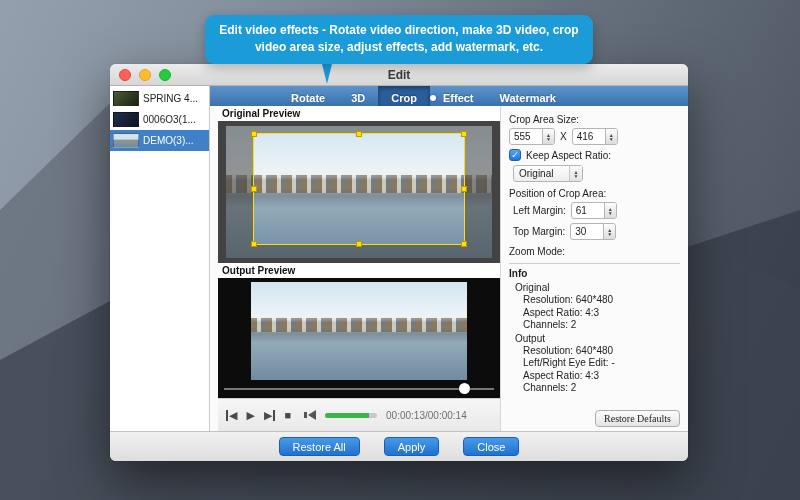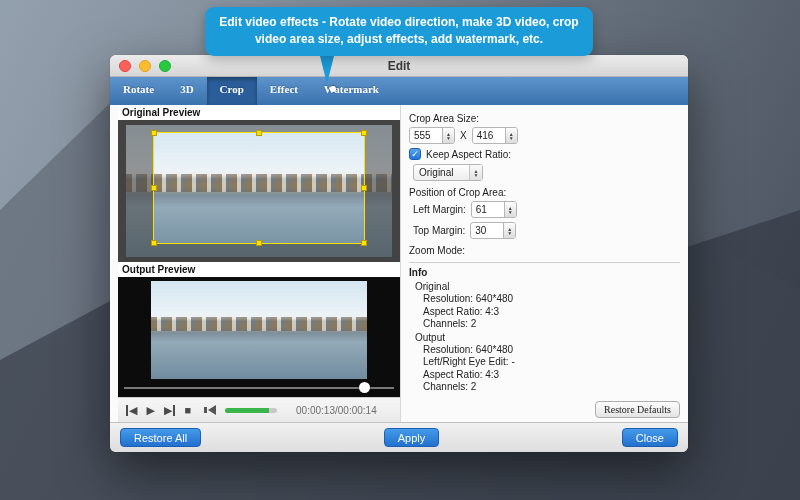--- a/index.html
+++ b/index.html
@@ -8,32 +8,32 @@
          background:linear-gradient(115deg,#93a0ad 0%,#848f9c 25%,#68727e 55%,#454e5a 100%); }
 
   
   .ridge { position:absolute; inset:0; }
   .r1 { clip-path:polygon(0 42%,18% 14%,36% 38%,55% 20%,100% 58%,100% 100%,0 100%);
         background:rgba(85,93,105,.55); }
   .r2 { clip-path:polygon(0 72%,28% 48%,58% 64%,100% 42%,100% 100%,0 100%);
         background:rgba(44,50,60,.55); }
 
   
-  .callout { position:absolute; left:205px; top:7px; width:388px; padding:7px 14px;
+  .callout { position:absolute; left:205px; top:15px; width:388px; padding:7px 14px;
              background:#1b9cd9; border-radius:9px; color:#fff; font-size:12px; font-weight:bold;
              line-height:1.45; text-align:center; z-index:30;
              box-shadow:0 4px 12px rgba(0,0,0,.25); }
   .callout-arrow { position:absolute; left:318px; top:48px; width:0; height:0; z-index:29;
              border-left:9px solid transparent; border-right:9px solid transparent;
              border-top:36px solid #1b9cd9; }
   .pointer-dot { position:absolute; left:220px; top:9px; width:6px; height:6px;
              border-radius:50%; background:#fff; box-shadow:0 0 3px rgba(0,0,0,.4); }
 
   
-  .window { position:absolute; left:110px; top:55px; width:578px; height:397px;
+  .window { position:absolute; left:110px; top:64px; width:578px; height:397px;
             border-radius:6px; overflow:hidden; background:#f5f5f5;
             box-shadow:0 20px 50px rgba(0,0,0,.5), 0 0 1px rgba(0,0,0,.4); z-index:10; }
   .titlebar { height:22px; background:linear-gradient(#ebebeb,#d6d6d6);
               border-bottom:1px solid #b4b4b4; position:relative; }
   .title { position:absolute; inset:0; text-align:center; line-height:22px;
            font-size:12px; color:#3c3c3c; font-weight:bold; }
   .lights { position:absolute; left:9px; top:5px; display:flex; gap:8px; }
   .light { width:12px; height:12px; border-radius:50%; display:inline-block; }
   .red   { background:#ff6159; border:1px solid #e0443c; }
   .yellow{ background:#ffbd2e; border:1px solid #dfa023; }
@@ -46,22 +46,22 @@
   .side-item { height:21px; display:flex; align-items:center; gap:4px; padding:0 3px;
                font-size:10px; color:#222; white-space:nowrap; overflow:hidden; cursor:default; }
   .side-item.selected { background:#3f80c8; color:#fff; }
   .thumb { width:26px; height:15px; flex:0 0 auto; border:1px solid rgba(0,0,0,.3); }
   .t1 { background:linear-gradient(135deg,#4a5a38,#18220f); }
   .t2 { background:linear-gradient(135deg,#20304a,#0b1322); }
   .t3 { background:linear-gradient(180deg,#cfe3ee 38%,#9c8f77 50%,#7e97a8 60%,#6f8b9d 100%); }
 
   
   .main { flex:1; display:flex; flex-direction:column; min-width:0; }
-  .tabbar { height:28px; background:linear-gradient(#5e94cc,#3a72ae); display:flex;
-            align-items:stretch; position:relative;font-family:Liberation Serif, serif; }
+  .tabbar { height:20px; background:linear-gradient(#5e94cc,#3a72ae); display:flex;
+            align-items:stretch; padding-left:68px; position:relative; }
   .tab { line-height:24px; padding:0 13px; font-size:11px; font-weight:bold; color:#fff;
          text-shadow:0 -1px 1px rgba(0,0,0,.25); cursor:default; }
   .tab.selected { background:#2a5d99; box-shadow:inset 0 2px 4px rgba(0,0,0,.35); }
 
   .content { flex:1; display:flex; min-height:0; background:#fbfbfb;padding-left:8px; }
 
   
   .previews { width:283px; display:flex; flex-direction:column; border-right:1px solid #d8d8d8; }
   .strip { height:15px; font-size:10px; font-weight:bold; color:#111; padding:2px 4px 0;
            background:#fff; }
@@ -93,21 +93,21 @@
               display:flex; align-items:center; padding:0 8px; gap:9px; }
   .pbtn { font-size:11px; color:#4a4a4a; cursor:default; line-height:1; }
   .bar-l { border-left:2px solid #4a4a4a; padding-left:1px; }
   .bar-r { border-right:2px solid #4a4a4a; padding-right:1px; }
   .speaker { width:0; height:0; border-top:5px solid transparent; border-bottom:5px solid transparent;
              border-right:8px solid #555; position:relative; margin-left:8px; }
   .speaker::before { content:""; position:absolute; left:-4px; top:-3px; width:3px; height:6px;
              background:#555; }
   .volbar { width:52px; height:5px; background:#c9c9c9; border-radius:3px; overflow:hidden; }
   .volfill { width:84%; height:100%; background:#39b54a; }
-  .time { font-size:10px; color:#6e6e6e; margin-left:10px; white-space:nowrap; }
+  .time { font-size:10px; color:#6e6e6e; margin-left:0; white-space:nowrap; }
 
   
   .panel { flex:1; padding:6px 8px 4px; font-size:10px; color:#1c1c1c; display:flex;
            flex-direction:column; }
   .p-label { font-size:10px; margin:2px 0 3px; }
   .row { display:flex; align-items:center; gap:5px; margin-bottom:4px; }
   .spin { width:46px; height:17px; background:#fff; border:1px solid #b5b5b5; border-radius:3px;
           display:flex; align-items:center; overflow:hidden; }
   .spin-val { flex:1; padding-left:4px; font-size:10px; }
   .stepper { width:12px; height:100%; background:linear-gradient(#fdfdfd,#dcdcdc);
@@ -127,21 +127,21 @@
   hr.div { border:none; border-top:1px solid #cfcfcf; margin:3px 0 4px; }
   .info-title { font-weight:bold; font-size:10px; margin-bottom:2px; }
   .info-sub { font-size:10px; margin-left:6px; line-height:13px; }
   .info-line { font-size:10px; margin-left:14px; line-height:12.5px; color:#222; }
   .rd-row { margin-top:auto; text-align:right; }
   .btn-gray { font-family:Liberation Serif, serif; font-size:10px; padding:2px 8px; border-radius:4px;
               background:linear-gradient(#fdfdfd,#e4e4e4); border:1px solid #adadad; color:#222; }
 
   
   .footer { height:30px; background:linear-gradient(#f1f1f1,#dedede); border-top:1px solid #c2c2c2;
-            display:flex; align-items:center; justify-content:space-between; gap:16px; padding:4px 10px; }
+            display:flex; align-items:center; justify-content:center; gap:24px; padding:4px 10px; }
   .btn-blue { font-family:inherit; font-size:11px; color:#fff; height:19px; padding:0 13px;
               border-radius:4px; background:linear-gradient(#459ae9,#2271ce);
               border:1px solid #1b5fb5; }
 </style>
 </head>
 <body>
 
 <div class="ridge r1"></div>
 <div class="ridge r2"></div>
 
@@ -155,20 +155,34 @@
   <div class="titlebar">
     <div class="lights">
       <span class="light red"></span>
       <span class="light yellow"></span>
       <span class="light green"></span>
     </div>
     <div class="title">Edit</div>
   </div>
 
   <div class="winbody">
+    <div class="sidebar">
+      <div class="side-item">
+        <span class="thumb t1"></span>
+        <span>SPRING 4...</span>
+      </div>
+      <div class="side-item">
+        <span class="thumb t2"></span>
+        <span>0006O3(1...</span>
+      </div>
+      <div class="side-item selected">
+        <span class="thumb t3"></span>
+        <span>DEMO(3)...</span>
+      </div>
+    </div>
 
     <div class="main">
       <div class="tabbar">
         <span class="tab">Rotate</span>
         <span class="tab">3D</span>
         <span class="tab selected">Crop</span>
         <span class="tab">Effect</span>
         <span class="tab">Watermark</span>
         <span class="pointer-dot"></span>
       </div>

